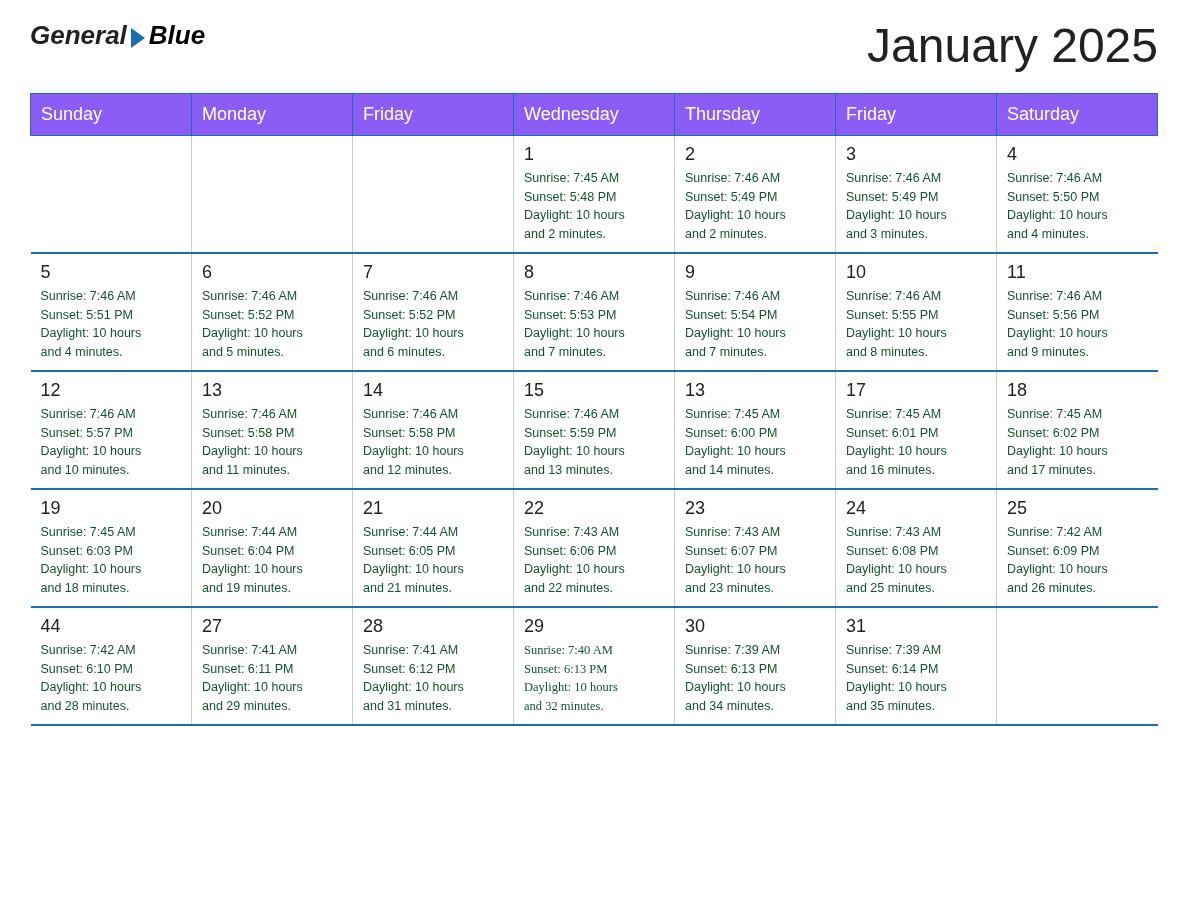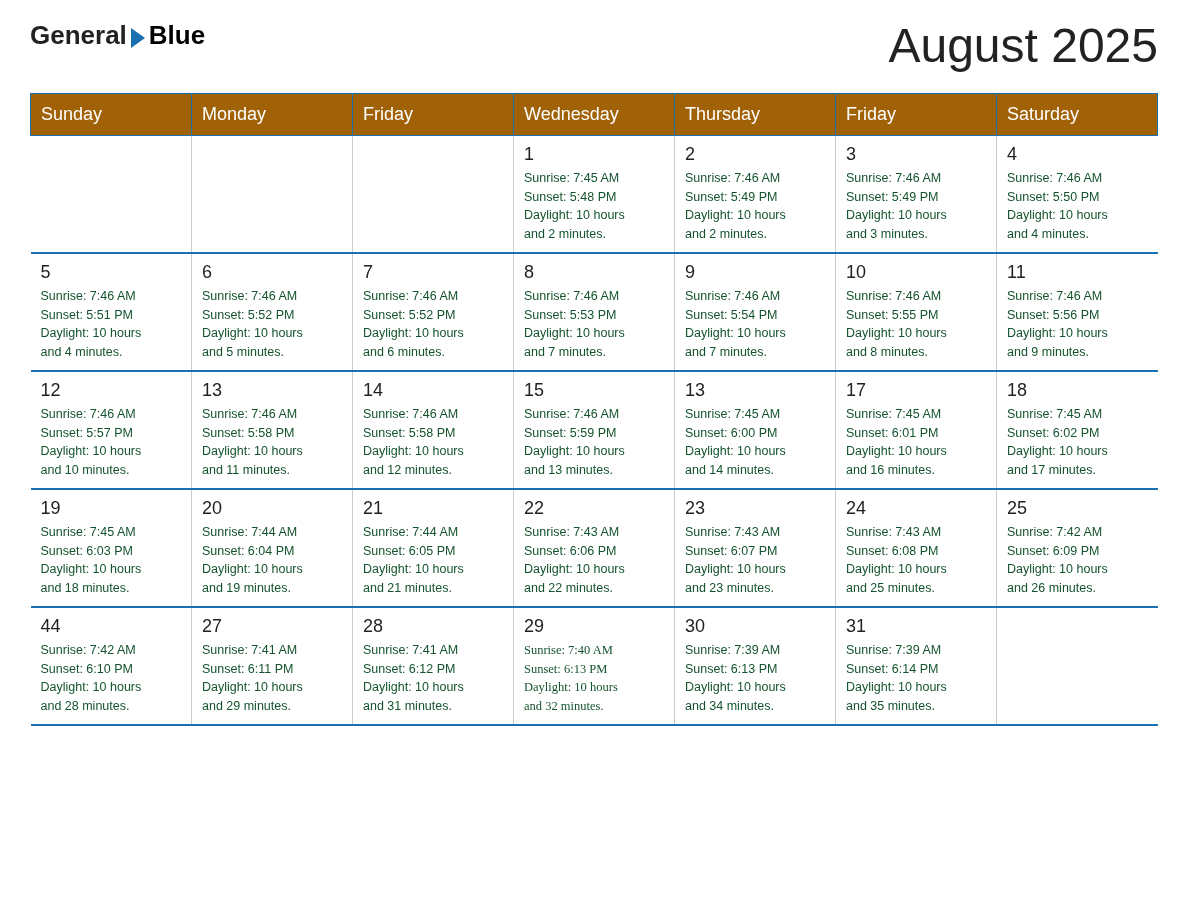--- a/index.html
+++ b/index.html
@@ -13,20 +13,21 @@
     .header {
       display: flex;
       justify-content: space-between;
       align-items: flex-start;
       margin-bottom: 20px;
     }
     .logo {
       display: flex;
       align-items: center;
       gap: 4px;
+      font-style: italic;
     }
     .logo-text-general {
       font-size: 26px;
       font-weight: bold;
       color: #222;
     }
     .logo-arrow {
       width: 0;
       height: 0;
       border-left: 14px solid #1a6faf;
@@ -51,21 +52,21 @@
     .calendar-subtitle {
       font-size: 22px;
       color: #444;
       margin-top: 4px;
     }
     table {
       width: 100%;
       border-collapse: collapse;
     }
     thead tr th {
-      background-color: #a16207;
+      background-color: #8b5cf6;
       color: #fff;
       font-size: 18px;
       font-weight: normal;
       padding: 10px 10px;
       text-align: left;
       border: 1px solid #1a6faf;
     }
     tbody tr {
       border-bottom: 2px solid #1a6faf;
     }
@@ -97,21 +98,21 @@
 </head>
 <body>
 
 <div class="header">
   <div class="logo">
     <span class="logo-text-general">General</span>
     <div class="logo-arrow"></div>
     <span class="logo-text-blue">Blue</span>
   </div>
   <div class="title-section">
-    <div class="calendar-title">August 2025</div>
+    <div class="calendar-title">January 2025</div>
   </div>
 </div>
 
 <table>
   <thead>
     <tr>
     <th>Sunday</th>
         <th>Monday</th>
         <th>Friday</th>
         <th>Wednesday</th>

